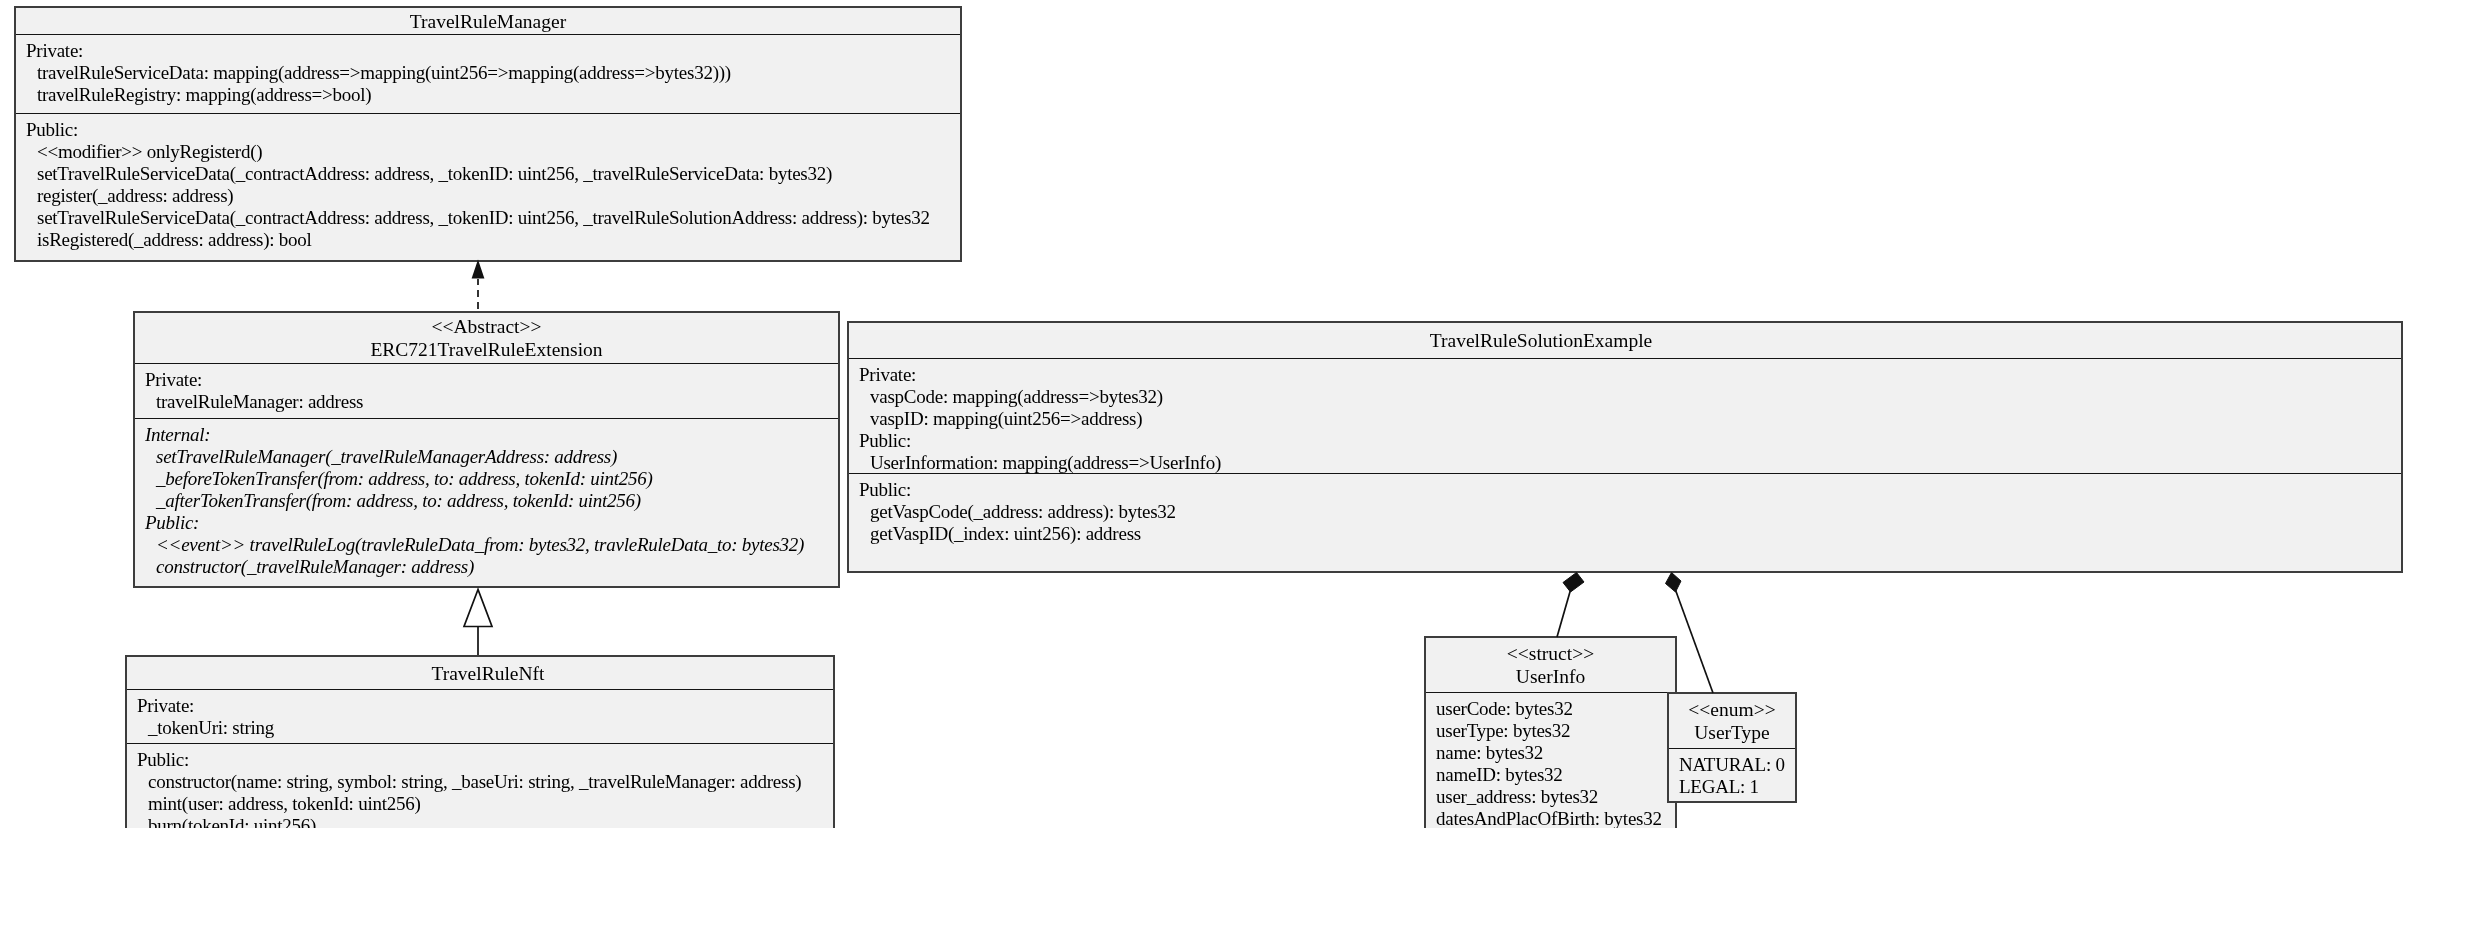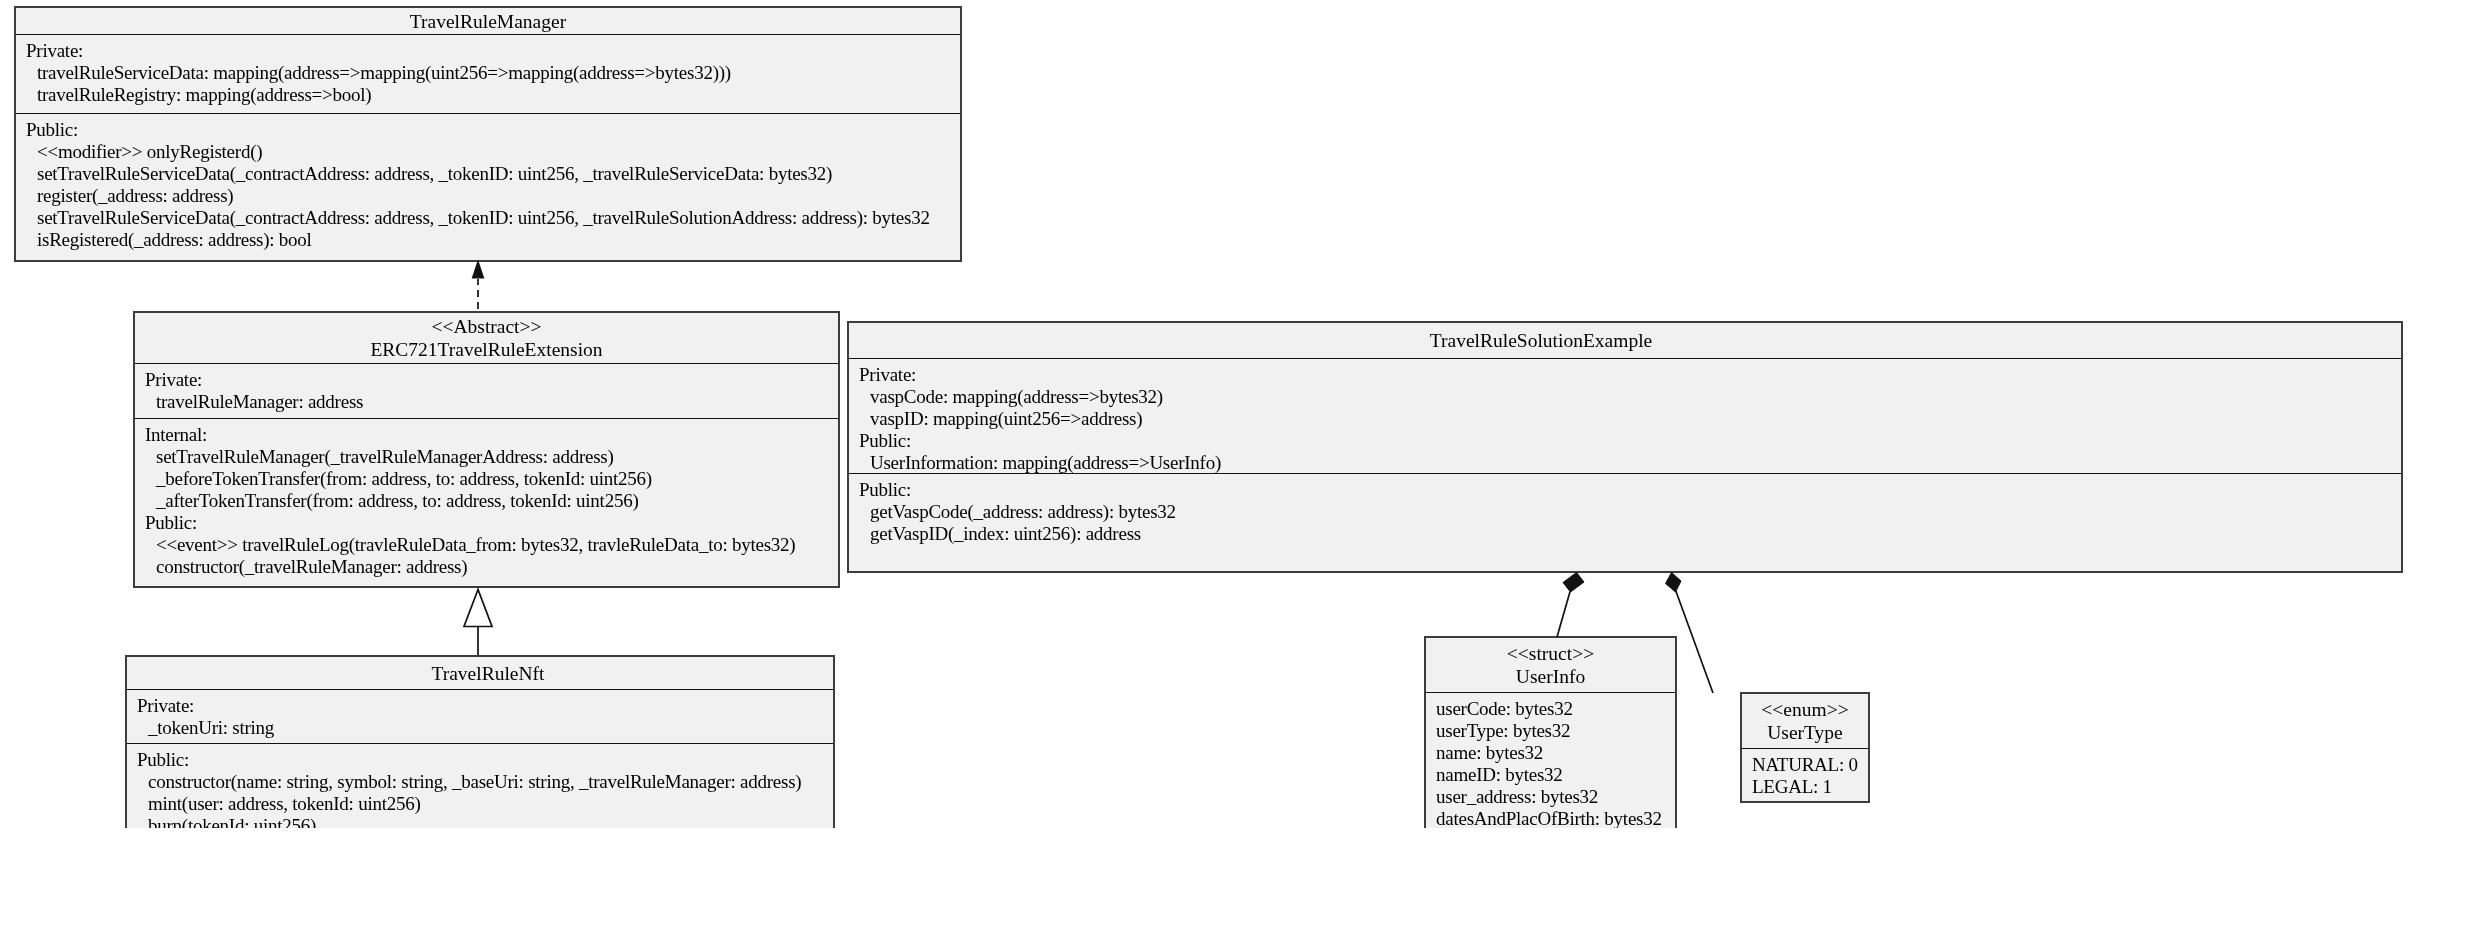--- a/index.html
+++ b/index.html
@@ -51,21 +51,21 @@
 
   <div class="box" style="left:133px;top:311px;width:707px;height:277px;">
     <div class="hdr" style="height:51px;">
       <span>&lt;&lt;Abstract&gt;&gt;</span>
       <span>ERC721TravelRuleExtension</span>
     </div>
     <div class="cmp" style="height:55px;">
       <div class="ln sec">Private:</div>
       <div class="ln mem">travelRuleManager: address</div>
     </div>
-    <div class="cmp last" style="height:167px;">
+    <div class="cmp last" style="height:167px;font-style:italic;">
       <div class="ln sec">Internal:</div>
       <div class="ln mem">setTravelRuleManager(_travelRuleManagerAddress: address)</div>
       <div class="ln mem">_beforeTokenTransfer(from: address, to: address, tokenId: uint256)</div>
       <div class="ln mem">_afterTokenTransfer(from: address, to: address, tokenId: uint256)</div>
       <div class="ln sec">Public:</div>
       <div class="ln mem">&lt;&lt;event&gt;&gt; travelRuleLog(travleRuleData_from: bytes32, travleRuleData_to: bytes32)</div>
       <div class="ln mem">constructor(_travelRuleManager: address)</div>
     </div>
   </div>
 
@@ -112,21 +112,21 @@
       <div class="ln sec">userCode: bytes32</div>
       <div class="ln sec">userType: bytes32</div>
       <div class="ln sec">name: bytes32</div>
       <div class="ln sec">nameID: bytes32</div>
       <div class="ln sec">user_address: bytes32</div>
       <div class="ln sec">datesAndPlacOfBirth: bytes32</div>
       <div class="ln sec">NationalIdentification: bytes32</div>
     </div>
   </div>
 
-  <div class="box" style="left:1740px;top:692px;width:130px;height:111px;">
+  <div class="box" style="left:1667px;top:692px;width:130px;height:111px;">
     <div class="hdr" style="height:55px;">
       <span>&lt;&lt;enum&gt;&gt;</span>
       <span>UserType</span>
     </div>
     <div class="cmp last" style="height:52px;">
       <div class="ln sec">NATURAL: 0</div>
       <div class="ln sec">LEGAL: 1</div>
     </div>
   </div>
 

